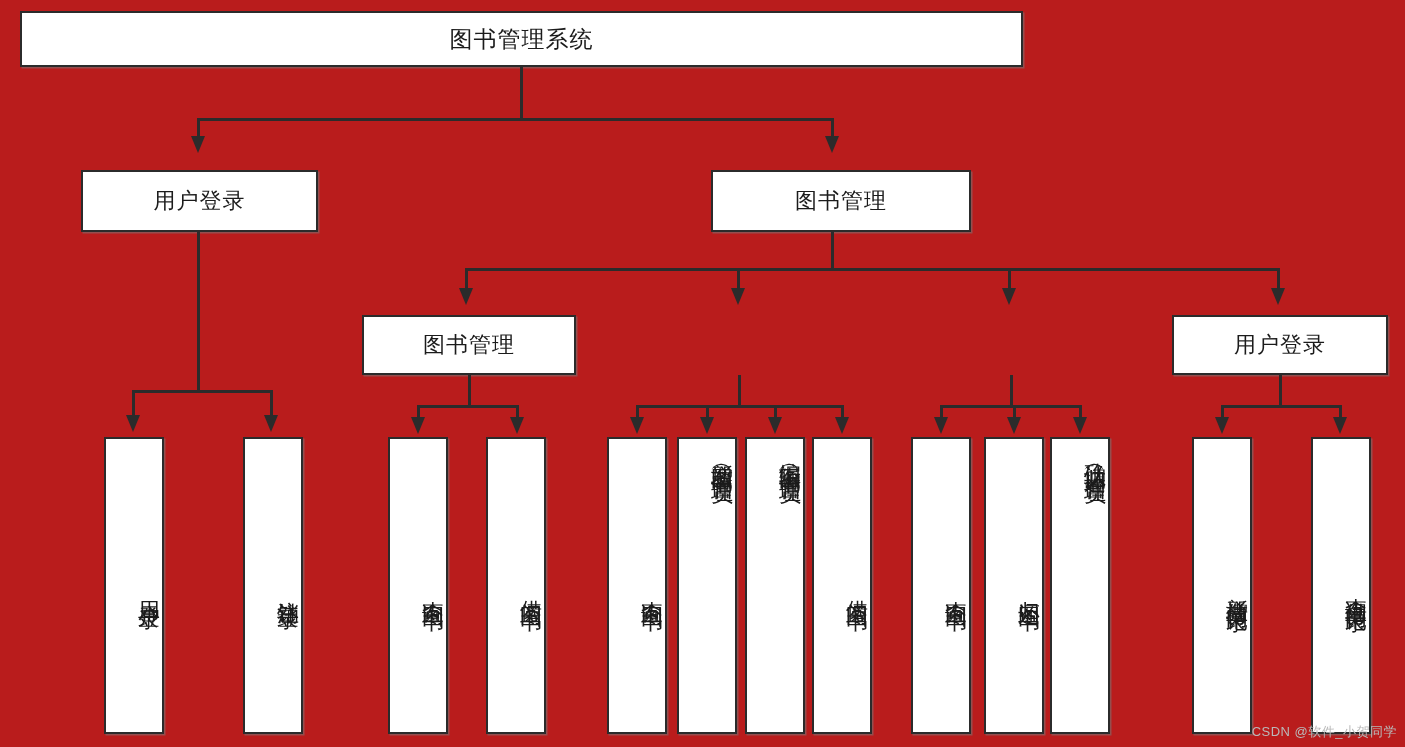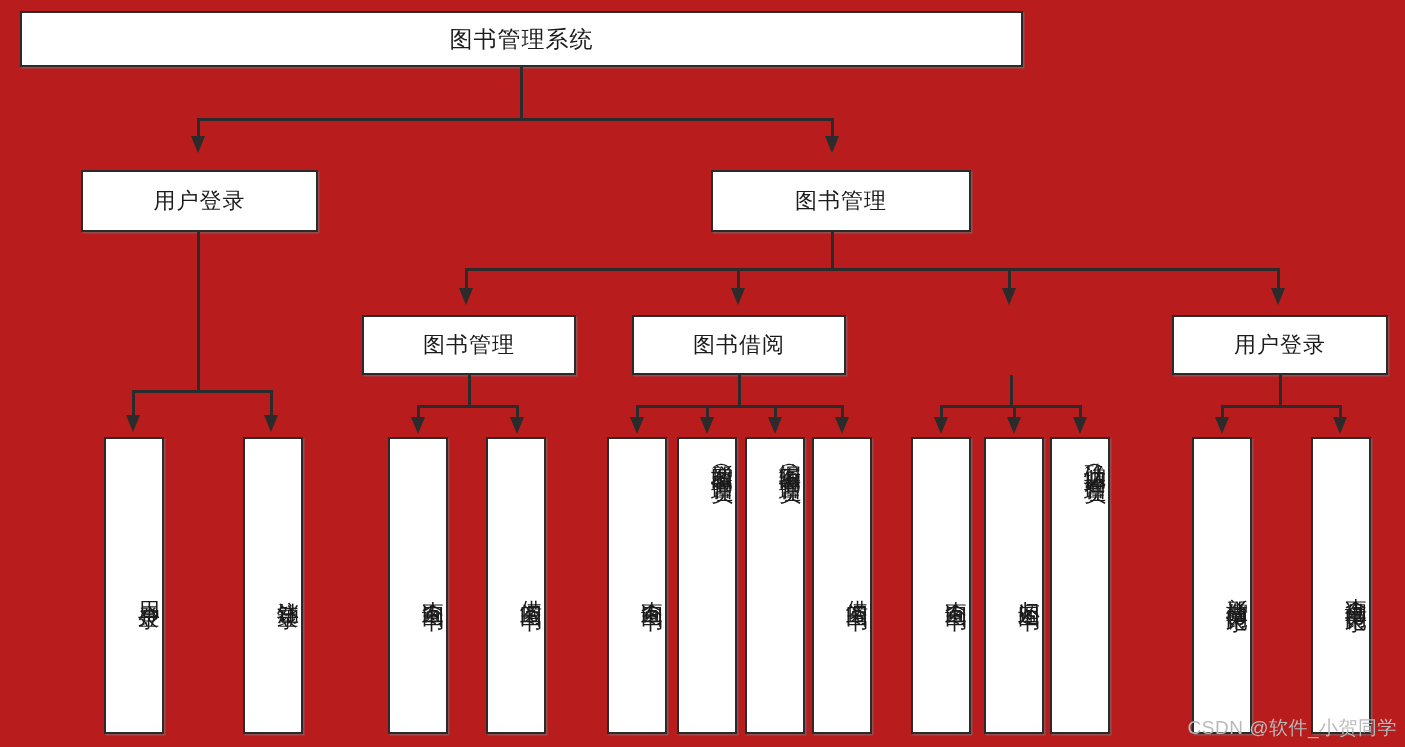--- a/index.html
+++ b/index.html
@@ -66,21 +66,21 @@
     width:0;height:0;
     border-left:7px solid transparent;
     border-right:7px solid transparent;
     border-top:17px solid #2b2b2b;
   }
   
   #watermark{
     position:absolute;
     right:8px;
     bottom:6px;
-    font-size:19px;
+    font-size:13px;
     color:#b9b9b9;
     letter-spacing:.5px;
     white-space:nowrap;
     pointer-events:none;
   }
 </style>
 </head>
 <body>
 
 <div id="canvas">
@@ -109,21 +109,20 @@
   <div class="ln v" style="left:465px;top:268px;width:2.5px;height:22px;"></div>
   <div class="arrow" style="left:459px;top:288px;"></div>
   <div class="ln v" style="left:737px;top:268px;width:2.5px;height:22px;"></div>
   <div class="arrow" style="left:731px;top:288px;"></div>
   <div class="ln v" style="left:1008px;top:268px;width:2.5px;height:22px;"></div>
   <div class="arrow" style="left:1002px;top:288px;"></div>
   <div class="ln v" style="left:1277px;top:268px;width:2.5px;height:22px;"></div>
   <div class="arrow" style="left:1271px;top:288px;"></div>
 
   <div class="node horiz" style="left:362px;top:315px;width:214px;height:60px;">图书管理</div>
-  <div class="node horiz" style="left:632px;top:315px;width:214px;height:60px;">图书借阅</div>
   <div class="node horiz" style="left:1172px;top:315px;width:216px;height:60px;">用户登录</div>
 
   <div class="ln v" style="left:468px;top:375px;width:2.5px;height:32px;"></div>
   <div class="ln h" style="left:417px;top:405px;width:101px;height:2.5px;"></div>
   <div class="ln v" style="left:417px;top:405px;width:2.5px;height:14px;"></div>
   <div class="arrow" style="left:411px;top:417px;"></div>
   <div class="ln v" style="left:516px;top:405px;width:2.5px;height:14px;"></div>
   <div class="arrow" style="left:510px;top:417px;"></div>
 
   <div class="ln v" style="left:738px;top:375px;width:2.5px;height:32px;"></div>

